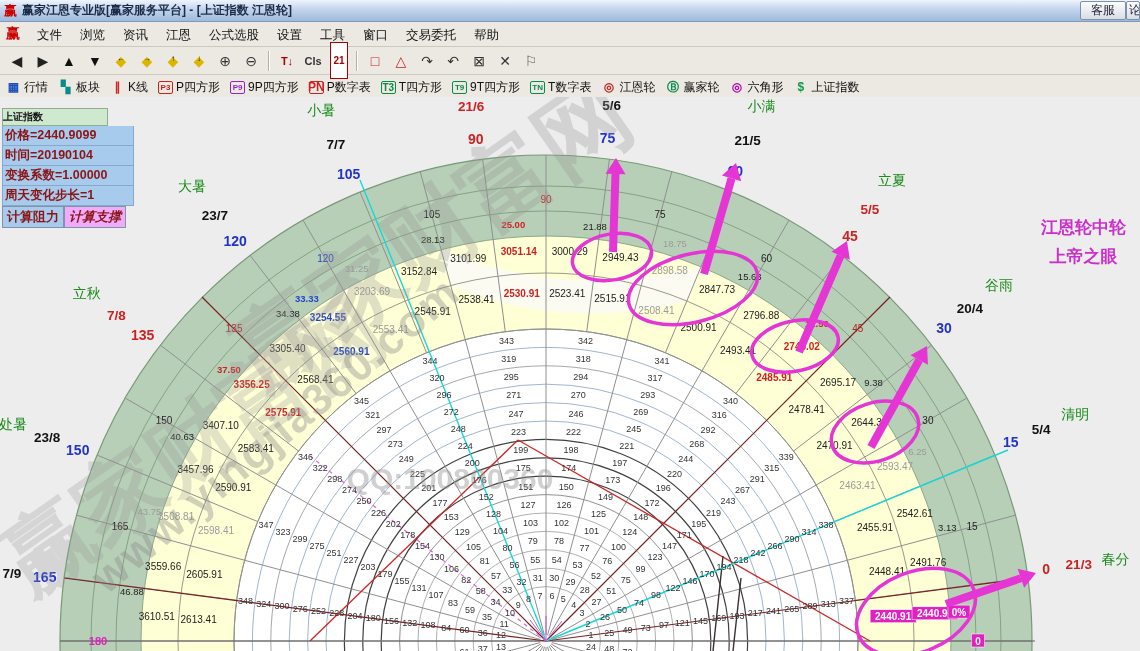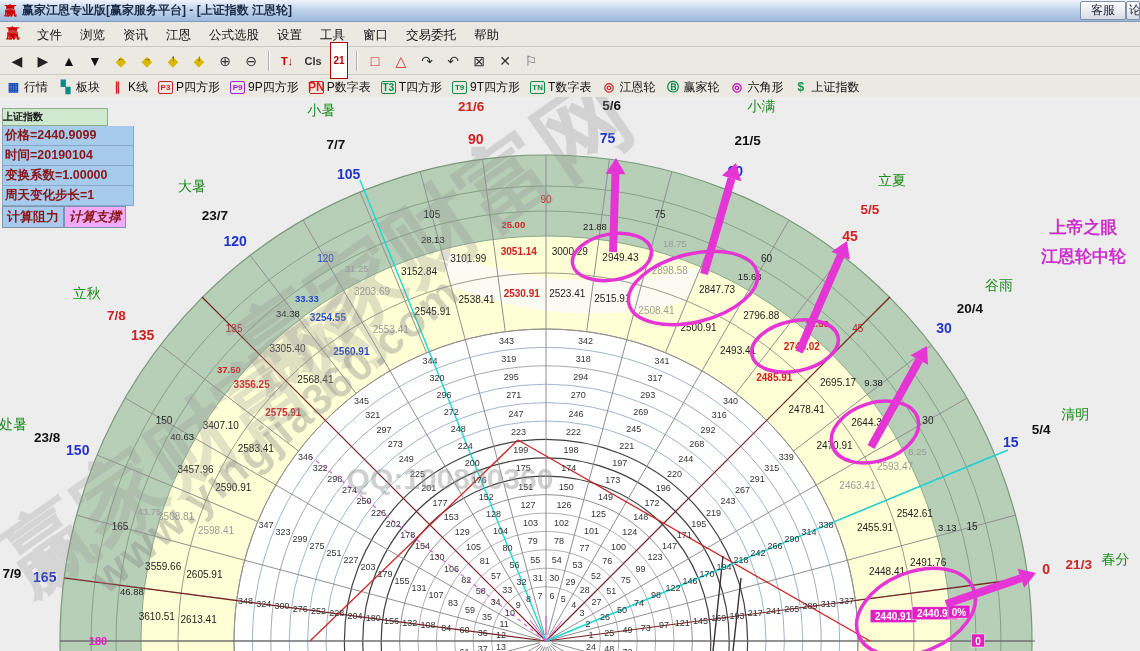--- a/index.html
+++ b/index.html
@@ -589,16 +589,16 @@
       <line x1="704" y1="177" x2="731.5678885573984" y2="81.3738865665244" stroke="#e535d5" stroke-width="8" stroke-linecap="butt"></line>
       <polygon points="736,66 741.1765676614762,84.14395621815042 721.9592094533207,78.60381691489839" fill="#e535d5"></polygon>
       <line x1="799" y1="255" x2="840.6494215890325" y2="158.6857125753623" stroke="#e535d5" stroke-width="8" stroke-linecap="butt"></line>
       <polygon points="847,144 849.8279919486339,162.65482408221695 831.4708512294311,154.71660106850763" fill="#e535d5"></polygon>
       <line x1="871" y1="350" x2="919.2414791053823" y2="262.993046613507" stroke="#e535d5" stroke-width="8" stroke-linecap="butt"></line>
       <polygon points="927,249 927.9871332388242,267.8421221726431 910.4958249719404,258.14397105437087" fill="#e535d5"></polygon>
       <line x1="946" y1="507" x2="1020.8722469307726" y2="481.21067050162276" stroke="#e535d5" stroke-width="8" stroke-linecap="butt"></line>
       <polygon points="1036,476 1024.128915994287,490.6655161698899 1017.6155778672584,471.75582483335563" fill="#e535d5"></polygon>
     </svg>
   <div class="note">
+    <span class="n1" style="color: rgb(204, 46, 204);">江恩轮中轮</span>
     <span class="n1" style="color: rgb(204, 46, 204);">上帝之眼</span>
-    <span class="n1" style="color: rgb(204, 46, 204);">江恩轮中轮</span>
   </div>
 </div>
 
 </body></html>

